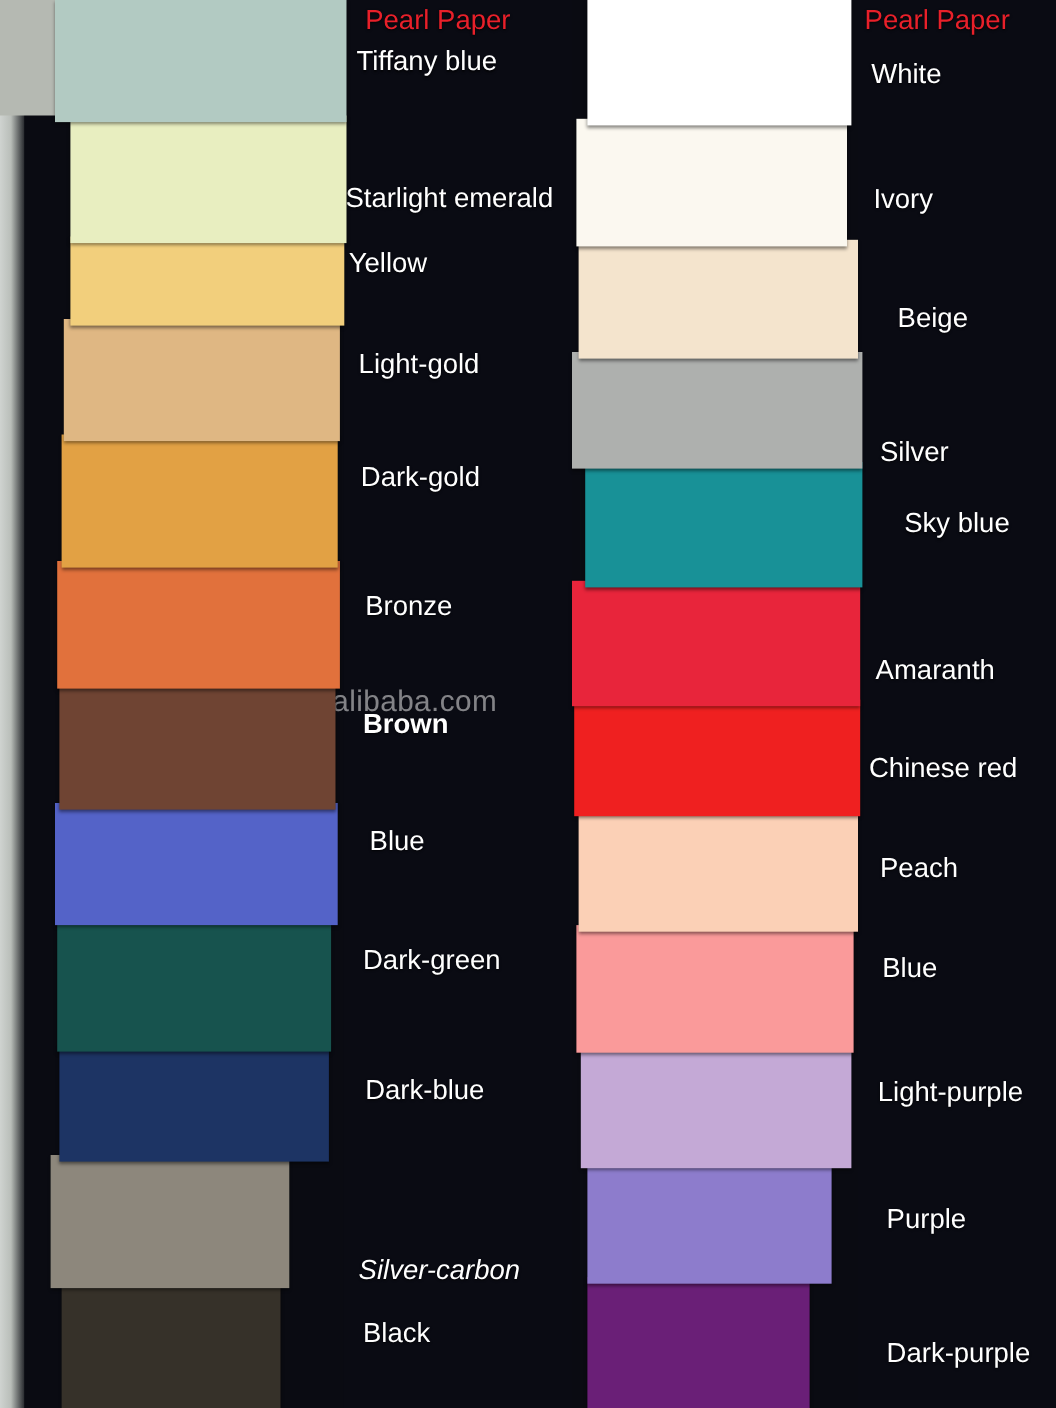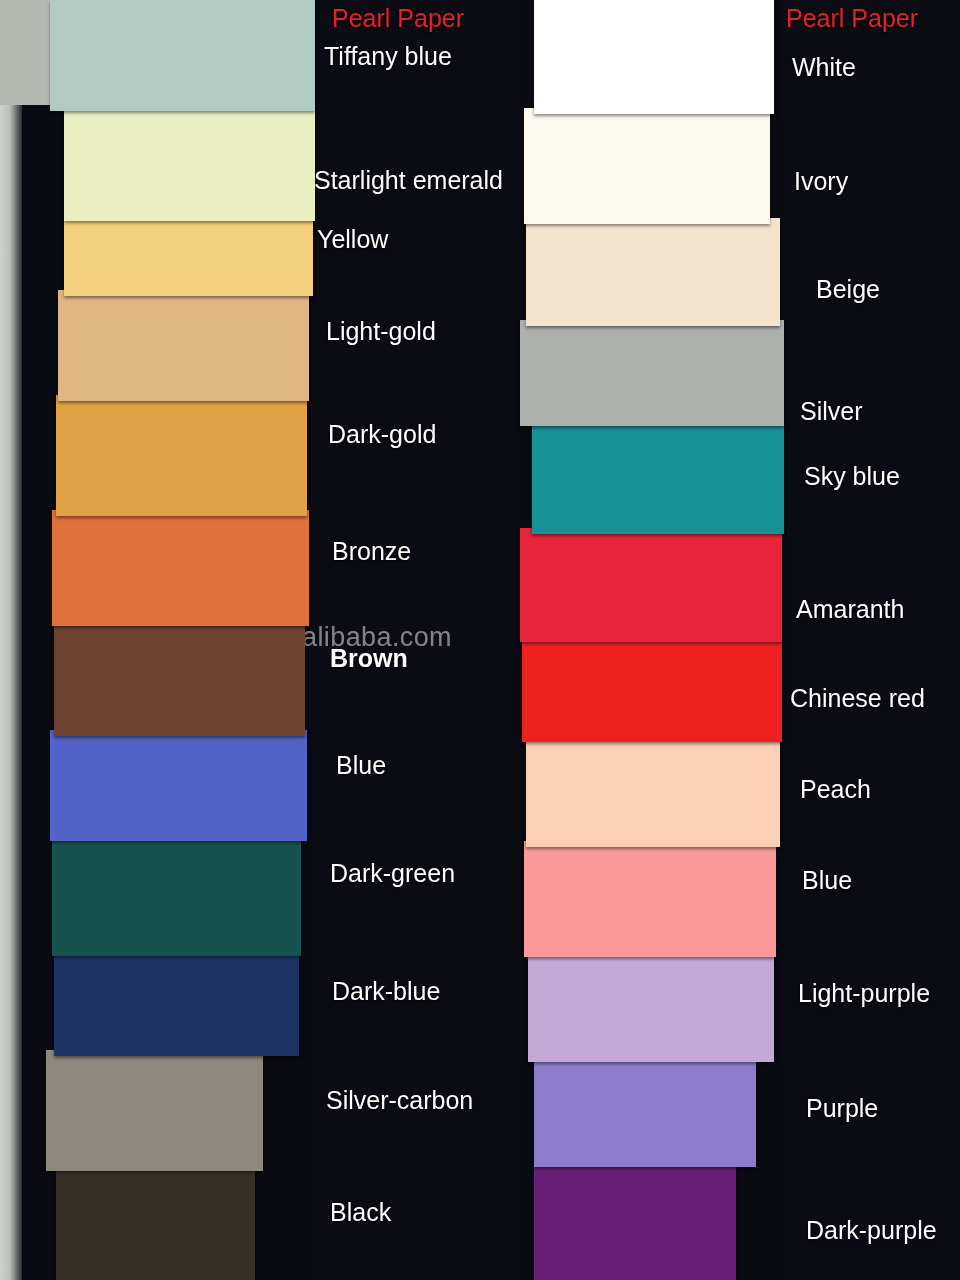--- a/index.html
+++ b/index.html
@@ -108,21 +108,21 @@
       <div class="label" style="left: 12px; top: 44px;">Tiffany blue</div>
       <div class="label" style="left: 2px; top: 140px; margin-top: 28px;">Starlight emerald</div>
       <div class="label" style="left: 5px; top: 227px;">Yellow</div>
       <div class="label" style="left: 14px; top: 319px;">Light-gold</div>
       <div class="label" style="left: 16px; top: 422px;">Dark-gold</div>
       <div class="label" style="left: 20px; top: 539px;">Bronze</div>
       <div class="label bold" style="left: 18px; top: 646px;">Brown</div>
       <div class="label" style="left: 24px; top: 753px;">Blue</div>
       <div class="label" style="left: 18px; top: 861px;">Dark-green</div>
       <div class="label" style="left: 20px; top: 979px;">Dark-blue</div>
-      <div class="label" style="left: 14px; top: 1088px;">Silver-carbon</div>
+      <div class="label" style="left: 14px; top: 1143px; font-style: italic;">Silver-carbon</div>
       <div class="label" style="left: 18px; top: 1200px;">Black</div>
     </div>
 
   <div class="swatch-col" id="swatch-col-right">
       <div class="swatch" style="background: rgb(255, 255, 255); top: 0px; height: 114px; left: 14px; width: 240px; z-index: 50; box-shadow: rgba(0, 0, 0, 0.45) 0px 2px 3px;"></div>
       <div class="swatch" style="background: rgb(251, 248, 240); top: 108px; height: 116px; left: 4px; width: 246px; z-index: 49; box-shadow: rgba(0, 0, 0, 0.45) 0px 2px 3px;"></div>
       <div class="swatch" style="background: rgb(244, 228, 205); top: 218px; height: 108px; left: 6px; width: 254px; z-index: 48; box-shadow: rgba(0, 0, 0, 0.45) 0px 2px 3px;"></div>
       <div class="swatch" style="background: rgb(174, 176, 174); top: 320px; height: 106px; left: 0px; width: 264px; z-index: 47; box-shadow: rgba(0, 0, 0, 0.45) 0px 2px 3px;"></div>
       <div class="swatch" style="background: rgb(24, 145, 151); top: 420px; height: 114px; left: 12px; width: 252px; z-index: 46; box-shadow: rgba(0, 0, 0, 0.45) 0px 2px 3px;"></div>
       <div class="swatch" style="background: rgb(232, 37, 59); top: 528px; height: 114px; left: 0px; width: 262px; z-index: 45; box-shadow: rgba(0, 0, 0, 0.45) 0px 2px 3px;"></div>
@@ -132,21 +132,21 @@
       <div class="swatch" style="background: rgb(196, 169, 214); top: 951px; height: 111px; left: 8px; width: 246px; z-index: 41; box-shadow: rgba(0, 0, 0, 0.45) 0px 2px 3px;"></div>
       <div class="swatch" style="background: rgb(141, 124, 204); top: 1056px; height: 111px; left: 14px; width: 222px; z-index: 40; box-shadow: rgba(0, 0, 0, 0.45) 0px 2px 3px;"></div>
       <div class="swatch" style="background: rgb(106, 31, 119); top: 1161px; height: 125px; left: 14px; width: 202px; z-index: 39; box-shadow: rgba(0, 0, 0, 0.45) 0px 2px 3px;"></div>
     </div>
   <div class="label-col" id="label-col-right">
       <div class="label red" style="left: 6px; top: 6px;">Pearl Paper</div>
       <div class="label" style="left: 12px; top: 55px;">White</div>
       <div class="label" style="left: 14px; top: 169px;">Ivory</div>
       <div class="label" style="left: 12px; top: 277px; margin-left: 24px;">Beige</div>
       <div class="label" style="left: 20px; top: 367px; margin-top: 32px;">Silver</div>
-      <div class="label" style="left: 24px; top: 464px;">Sky blue</div>
+      <div class="label" style="left: 42px; top: 464px;">Sky blue</div>
       <div class="label" style="left: 16px; top: 565px; margin-top: 32px;">Amaranth</div>
       <div class="label" style="left: 10px; top: 686px;">Chinese red</div>
       <div class="label" style="left: 20px; top: 777px;">Peach</div>
       <div class="label" style="left: 22px; top: 868px;">Blue</div>
       <div class="label" style="left: 18px; top: 981px;">Light-purple</div>
       <div class="label" style="left: 26px; top: 1096px;">Purple</div>
       <div class="label" style="left: 26px; top: 1218px;">Dark-purple</div>
     </div>
 
   <div id="watermark">jnhaoze.en.alibaba.com</div>

